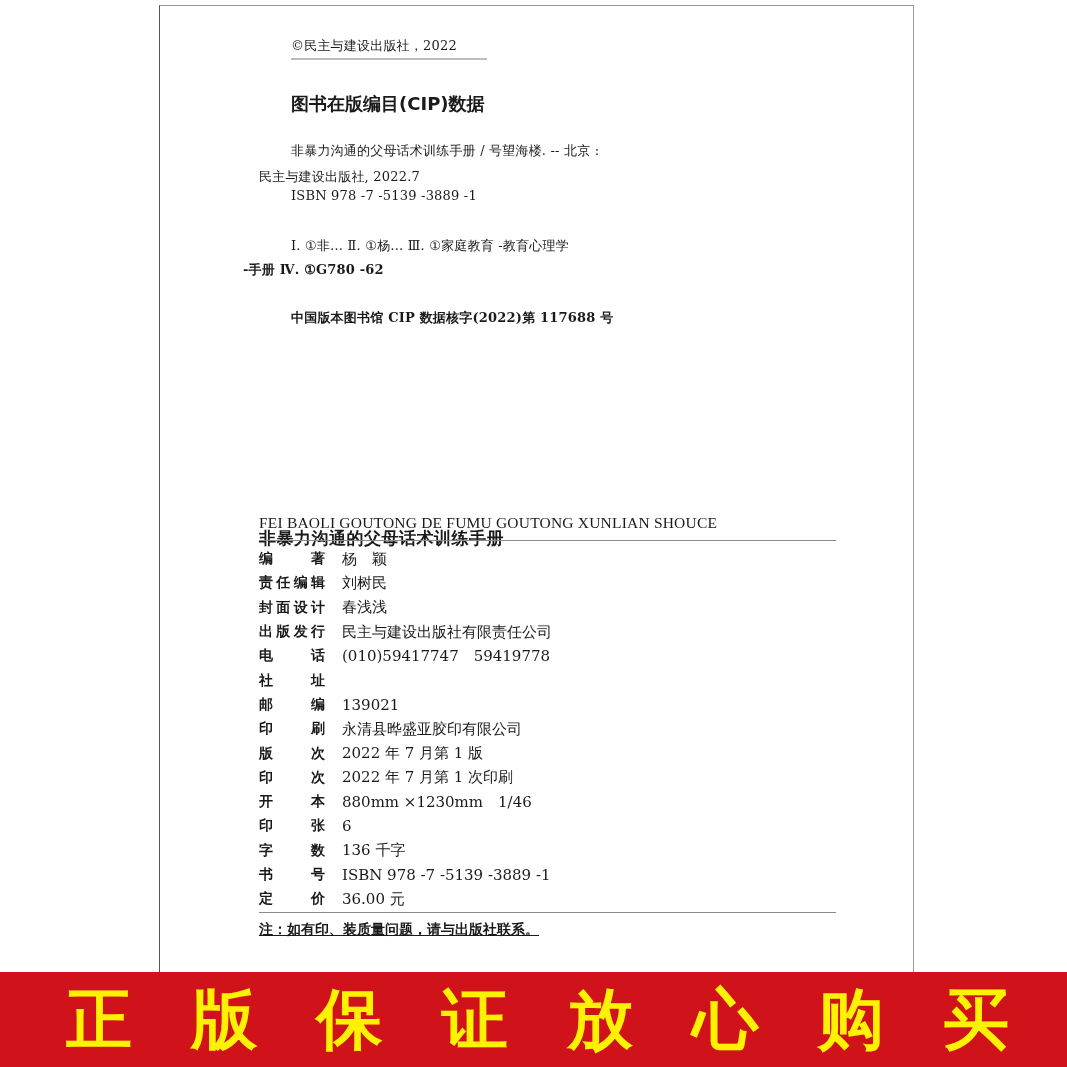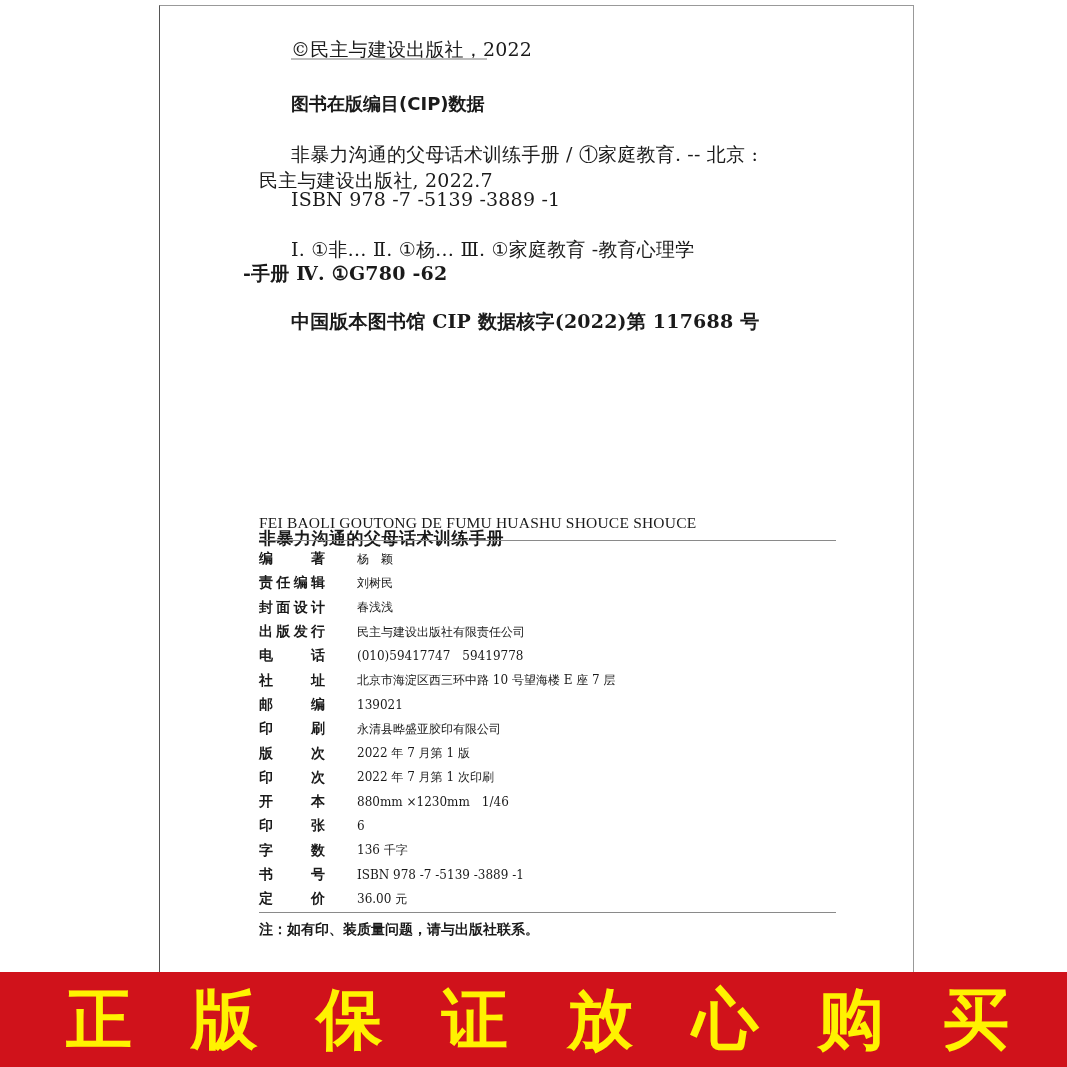--- a/index.html
+++ b/index.html
@@ -21,21 +21,21 @@
     top: 5px;
     width: 755px;
     height: 990px;
     border-left: 1px solid #555;
     border-top: 1px solid #999;
     border-right: 1px solid #999;
     box-sizing: border-box;
     background: #fff;
   }
   .abs { position: absolute; white-space: nowrap; }
-  .serif { font-family: "DejaVu Serif", "Liberation Serif", serif; font-size: 19px; letter-spacing: 0.2px; }
+  .serif { font-family: "DejaVu Serif", "Liberation Serif", serif; font-size: 13px; letter-spacing: 0.2px; }
   .sans-bold { font-family: "DejaVu Sans", "Liberation Sans", sans-serif; font-weight: bold; font-size: 18px; }
 
   .copyright { left: 291px; top: 37px; }
   .copyright-underline {
     position: absolute; left: 291px; top: 58px; width: 196px; height: 2px; background: #bdbdbd;
   }
   .cip-heading { left: 291px; top: 92px; }
   .cip-line1 { left: 291px; top: 142px; }
   .cip-line2 { left: 259px; top: 168px; }
   .cip-line3 { left: 291px; top: 188px; }
@@ -65,28 +65,28 @@
   .info-row {
     display: flex; align-items: center; height: 24.3px;
   }
   .info-label {
     width: 66px;
     display: flex; justify-content: space-between;
     font-family: "DejaVu Sans", "Liberation Sans", sans-serif;
     font-weight: bold; font-size: 14px;
   }
   .info-value {
-    margin-left: 32px;
+    margin-left: 17px;
     font-family: "DejaVu Serif", "Liberation Serif", serif;
-    font-size: 12px; white-space: nowrap; text-align: center;
+    font-size: 15px; white-space: nowrap; text-align: center;
   }
   .note {
     left: 259px; top: 921px;
     font-family: "DejaVu Sans", "Liberation Sans", sans-serif;
-    font-weight: bold; font-size: 14px;
+    font-weight: bold; font-size: 14px; text-decoration: underline;
   }
 
   .banner {
     position: absolute; left: 0; top: 972px; width: 1067px; height: 95px;
     background: #d0121b;
     display: flex; align-items: center; justify-content: space-between;
     padding: 0 50px 0 58px; box-sizing: border-box;
   }
   .banner-char {
     color: #fff200;
@@ -98,31 +98,31 @@
 </head>
 <body>
 
 <div class="page"></div>
 
 <div class="abs serif copyright">©民主与建设出版社，2022</div>
 <div class="copyright-underline"></div>
 
 <div class="abs sans-bold cip-heading">图书在版编目(CIP)数据</div>
 
-<div class="abs serif cip-line1">非暴力沟通的父母话术训练手册 / ①家庭教育. -- 北京 :</div>
+<div class="abs serif cip-line1">非暴力沟通的父母话术训练手册 / 号望海楼. -- 北京 :</div>
 <div class="abs serif cip-line2">民主与建设出版社, 2022.7</div>
 <div class="abs serif cip-line3">ISBN 978 -7 -5139 -3889 -1</div>
 
 <div class="abs serif cls-line1">Ⅰ. ①非… Ⅱ. ①杨… Ⅲ. ①家庭教育 -教育心理学</div>
 <div class="abs serif cls-line2">-手册 Ⅳ. ①G780 -62</div>
 
 <div class="abs serif cip-no">中国版本图书馆 CIP 数据核字(2022)第 117688 号</div>
 
 <div class="abs book-title">非暴力沟通的父母话术训练手册</div>
-<div class="abs book-pinyin">FEI BAOLI GOUTONG DE FUMU HUASHU SHOUCE SHOUCE</div>
+<div class="abs book-pinyin">FEI BAOLI GOUTONG DE FUMU GOUTONG XUNLIAN SHOUCE</div>
 
 <div class="rule rule-top"></div>
 
 <div class="info-table" id="info-table">
     <div class="info-row">
       <div class="info-label">
         <span>编</span>
         <span>著</span>
       </div>
       <div class="info-value">杨　颖</div>
@@ -159,21 +159,20 @@
         <span>电</span>
         <span>话</span>
       </div>
       <div class="info-value">(010)59417747　59419778</div>
     </div>
     <div class="info-row">
       <div class="info-label">
         <span>社</span>
         <span>址</span>
       </div>
-      <div class="info-value">北京市海淀区西三环中路 10 号望海楼 E 座 7 层</div>
     </div>
     <div class="info-row">
       <div class="info-label">
         <span>邮</span>
         <span>编</span>
       </div>
       <div class="info-value">139021</div>
     </div>
     <div class="info-row">
       <div class="info-label">

